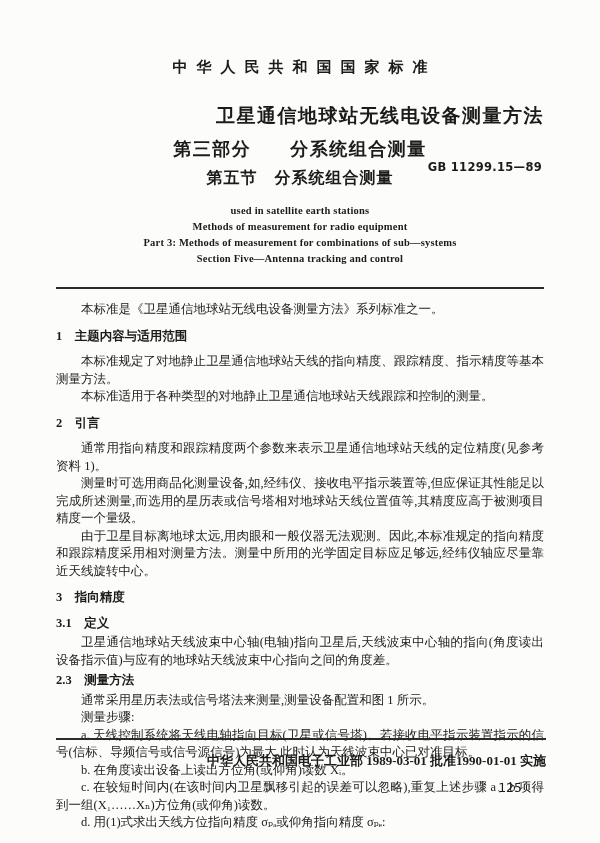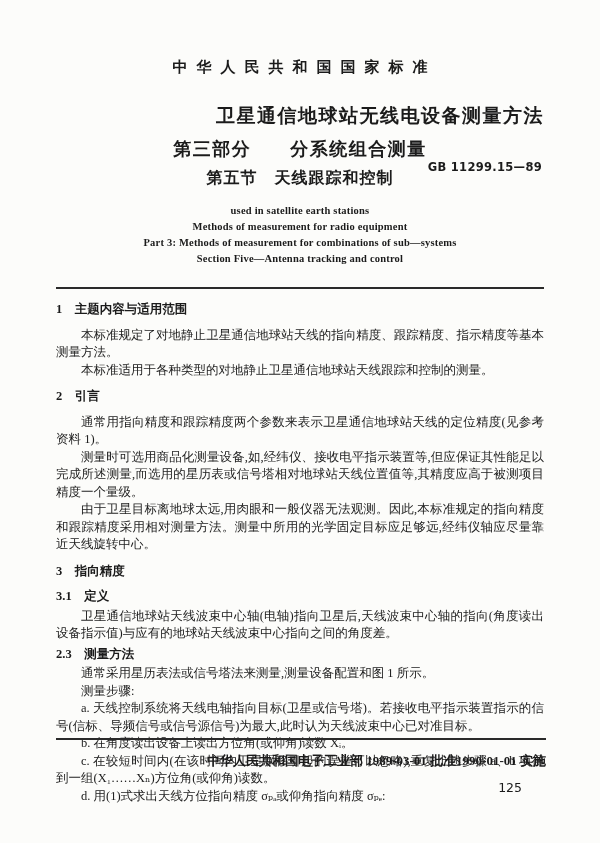--- a/index.html
+++ b/index.html
@@ -124,33 +124,34 @@
 
 <div class="page">
 
   <div class="std-number">GB 11299.15—89</div>
 
   <div class="content">
     <header>
       <div class="std-label">中华人民共和国国家标准</div>
       <div class="title-1">卫星通信地球站无线电设备测量方法</div>
       <div class="title-2">第三部分　　分系统组合测量</div>
-      <div class="title-3">第五节　天线跟踪和控制</div>
+      <div class="title-3">第五节　分系统组合测量</div>
 
       <div class="english-block">
         <div>used in satellite earth stations</div>
         <div>Methods of measurement for radio equipment</div>
         <div>Part 3: Methods of measurement for combinations of sub—systems</div>
         <div>Section Five—Antenna tracking and control</div>
       </div>
     </header>
 
     <hr class="rule-top">
 
     <main class="doc-body">
+      <p>本标准是《卫星通信地球站无线电设备测量方法》系列标准之一。</p>
 
       <div class="sec-heading">1　主题内容与适用范围</div>
       <p>本标准规定了对地静止卫星通信地球站天线的指向精度、跟踪精度、指示精度等基本测量方法。</p>
       <p>本标准适用于各种类型的对地静止卫星通信地球站天线跟踪和控制的测量。</p>
 
       <div class="sec-heading">2　引言</div>
       <p>通常用指向精度和跟踪精度两个参数来表示卫星通信地球站天线的定位精度(见参考资料 1)。</p>
       <p>测量时可选用商品化测量设备,如,经纬仪、接收电平指示装置等,但应保证其性能足以完成所述测量,而选用的星历表或信号塔相对地球站天线位置值等,其精度应高于被测项目精度一个量级。</p>
       <p>由于卫星目标离地球太远,用肉眼和一般仪器无法观测。因此,本标准规定的指向精度和跟踪精度采用相对测量方法。测量中所用的光学固定目标应足够远,经纬仪轴应尽量靠近天线旋转中心。</p>
 

